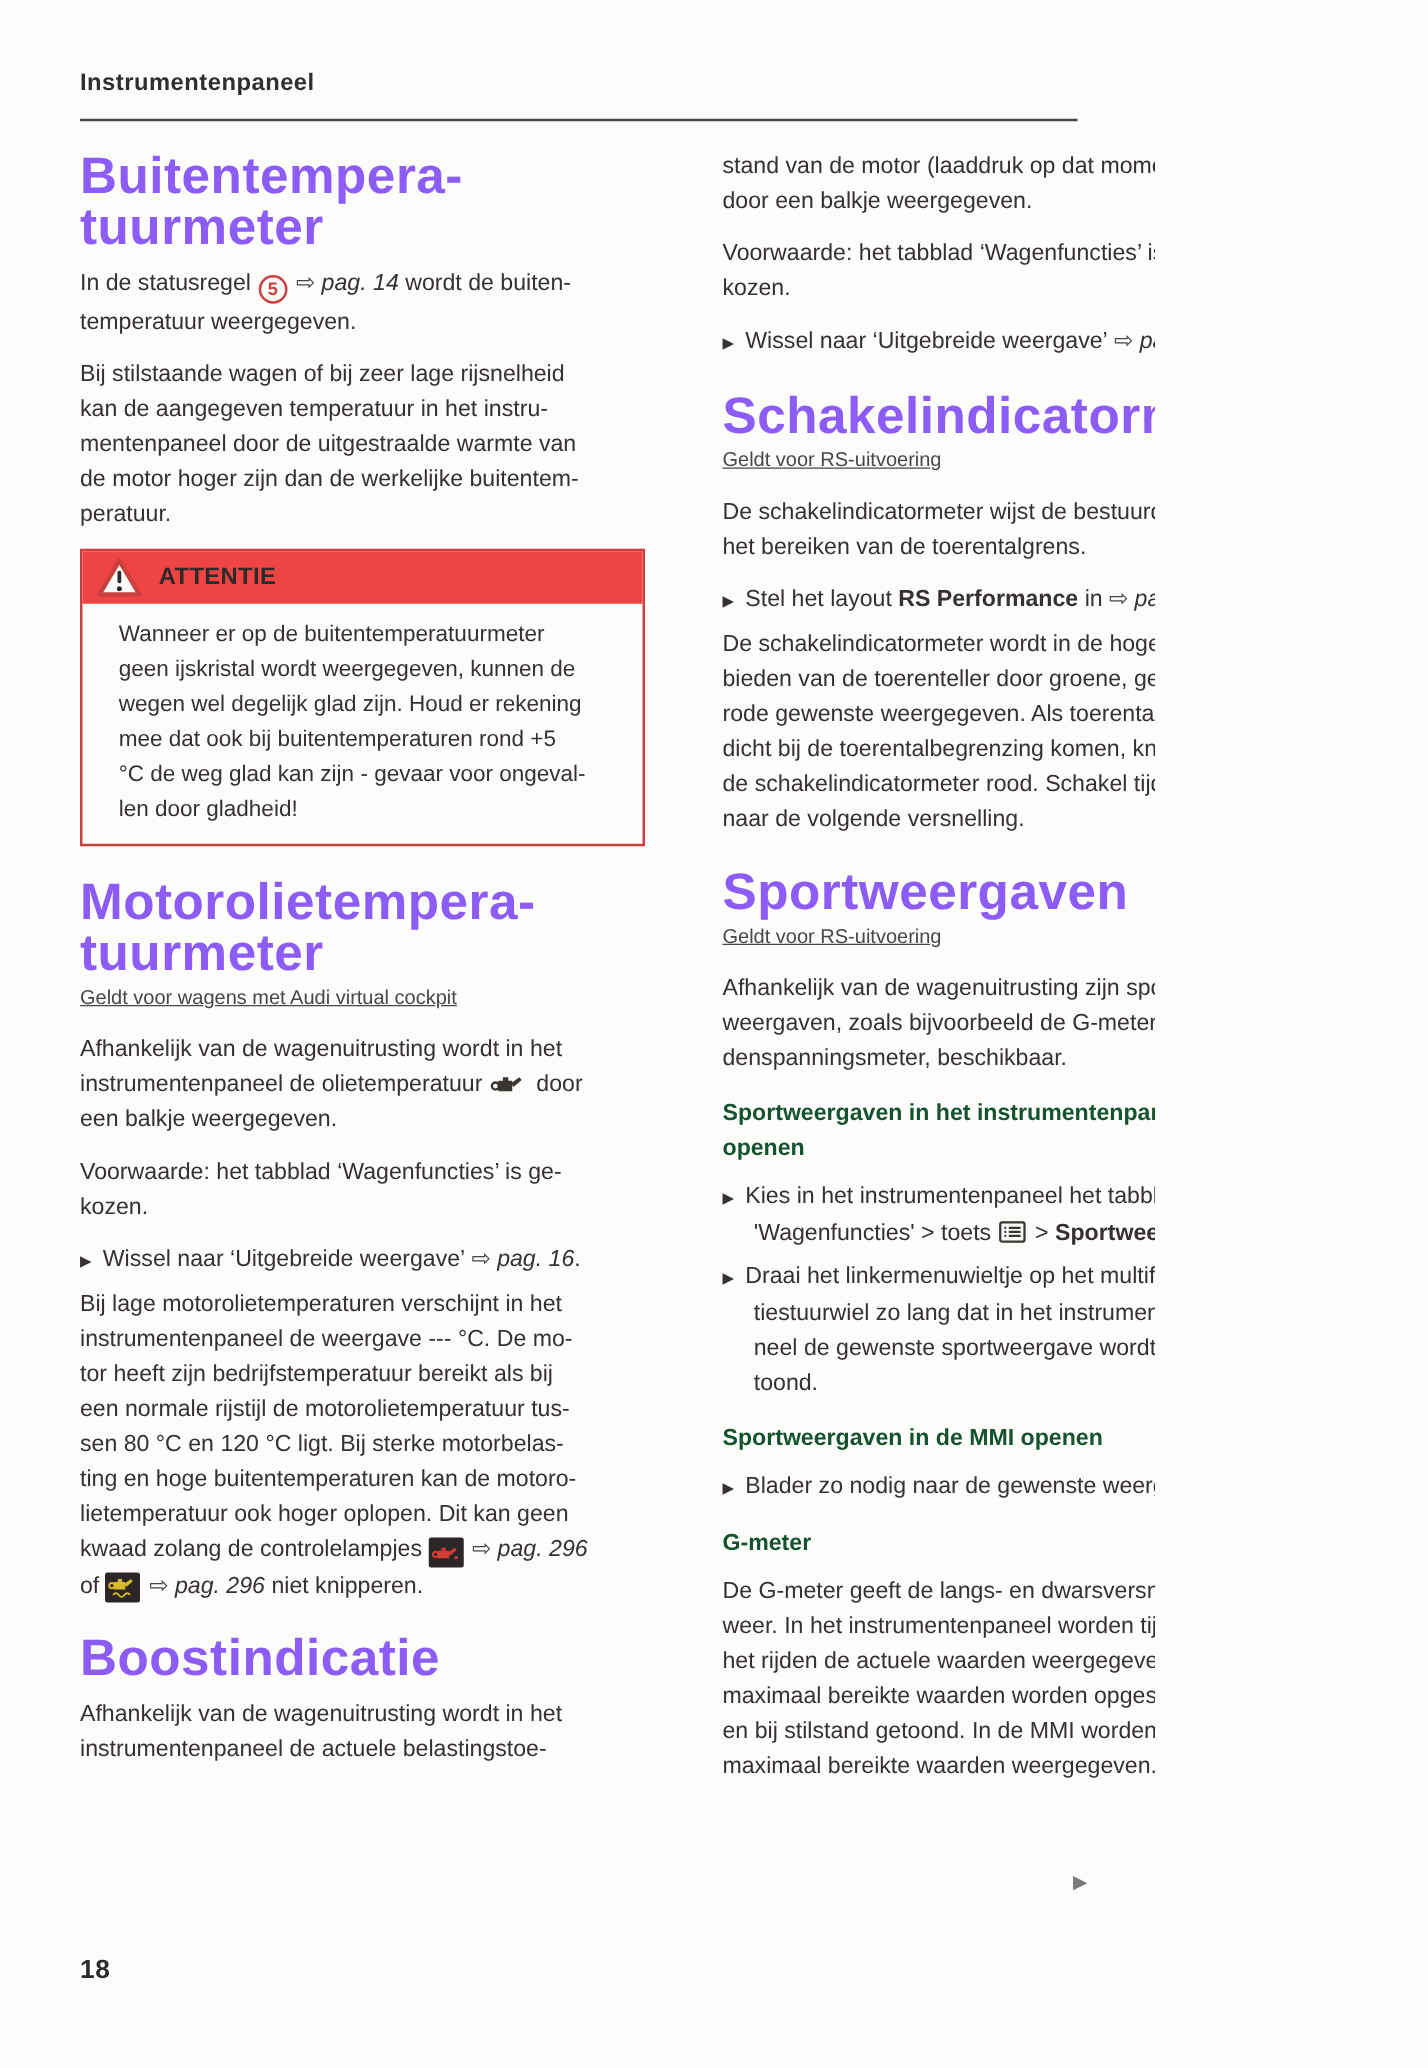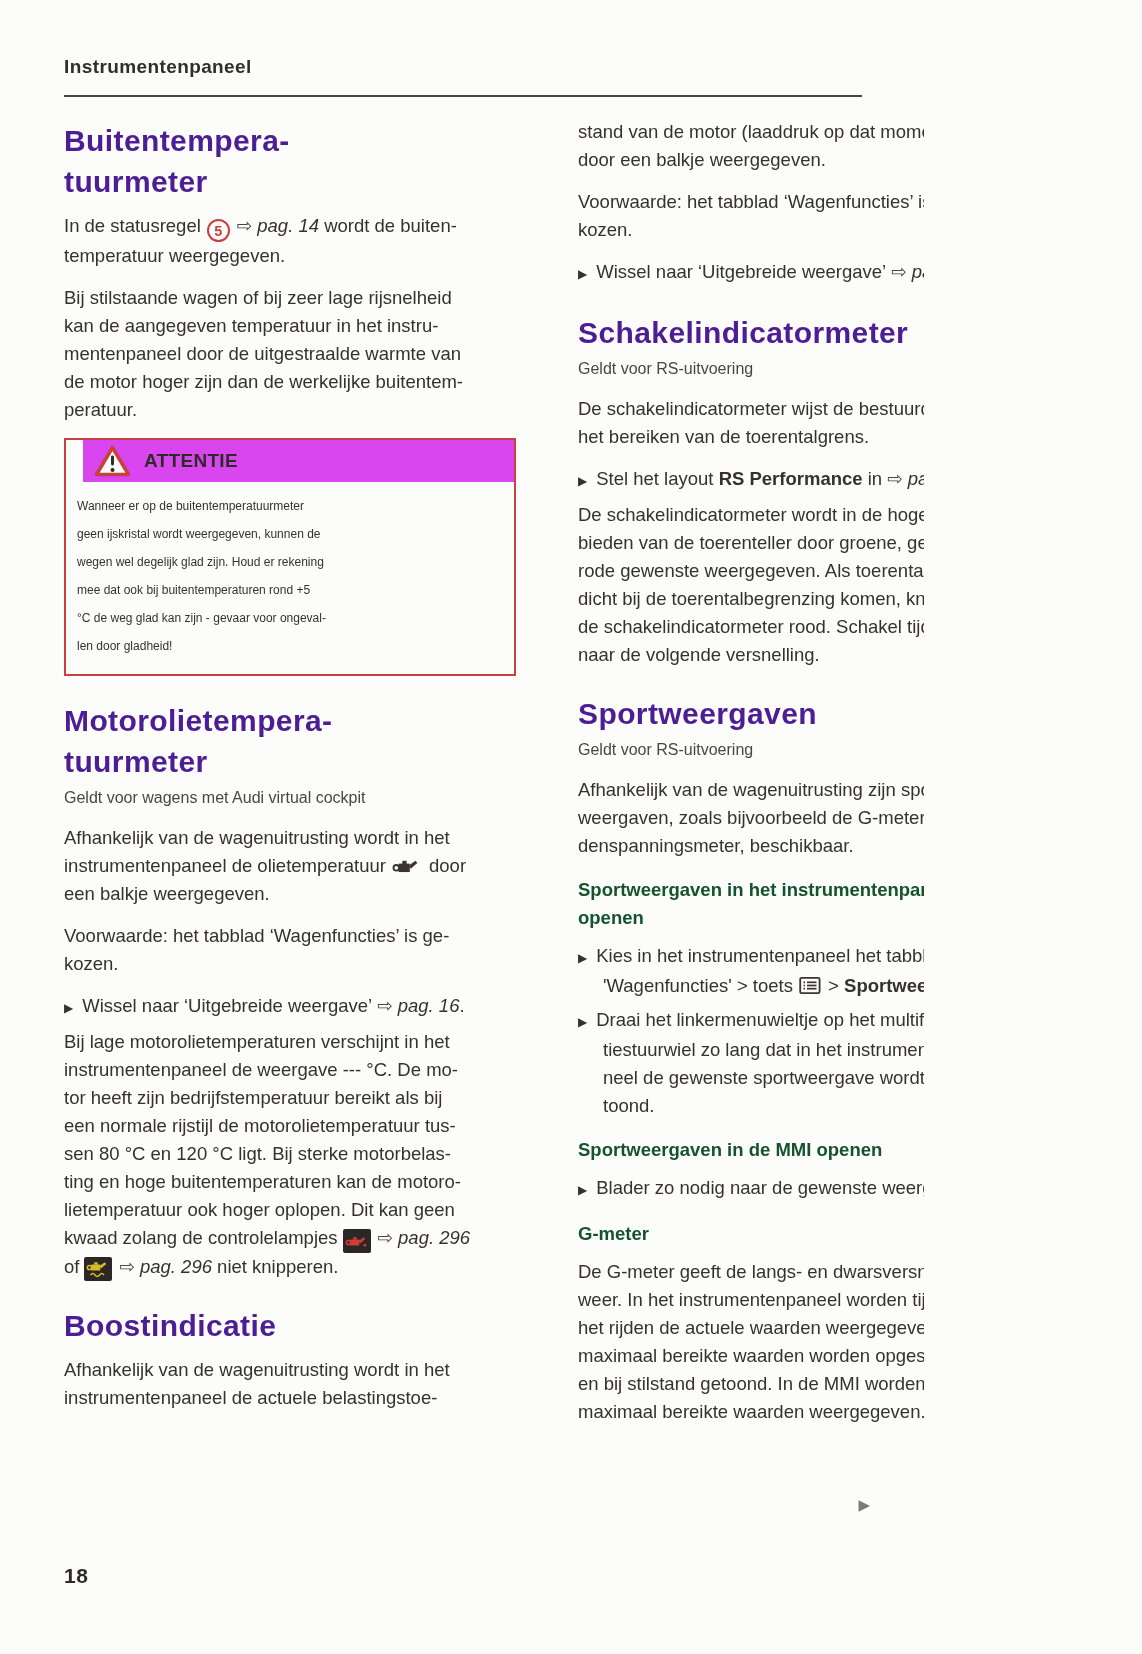--- a/index.html
+++ b/index.html
@@ -8,45 +8,45 @@
           font-family: "Liberation Sans", sans-serif; color: #363130; overflow: hidden; }
 
   .page-header { position: absolute; left: 64px; top: 56px; font-size: 19px; font-weight: 700;
                  letter-spacing: .4px; color: #322e2d; }
   .rule { position: absolute; left: 64px; right: 62px; top: 95px; height: 2px; background: #4a4544; }
 
   .content { position: absolute; left: 64px; top: 118px; display: flex; gap: 62px; }
   .col { width: 452px; flex: 0 0 452px; }
 
   p.body { font-size: 18.5px; line-height: 28px; margin: 0 0 14px; white-space: pre; }
-  h2.big { font-size: 30px; line-height: 41px; font-weight: 700; letter-spacing: .4px;
-           color: #4c1d95; margin: 24px 0 10px; white-space: pre; }
+  h2.big { font-size: 41px; line-height: 41px; font-weight: 700; letter-spacing: .4px;
+           color: #8b5cf6; margin: 24px 0 10px; white-space: pre; }
   h2.big.first { margin-top: 2px; }
-  .subtitle { font-size: 16px; line-height: 20px; color: #4a4645; margin: -4px 0 16px; white-space: pre; }
+  .subtitle { font-size: 16px; line-height: 20px; color: #4a4645; margin: -4px 0 16px; white-space: pre; text-decoration: underline; }
   h3.subhead { font-size: 18.5px; line-height: 28px; font-weight: 700; color: #14532d;
                margin: 16px 0 10px; white-space: pre; }
   p.li { padding-left: 25px; text-indent: -25px; margin: 0 0 6px; }
   .bullet { font-size: 12px; margin-right: 9px; color: #363130; }
   em.xref { font-style: italic; }
   .arr { font-style: normal; margin: 0 5px; color: #4a4645; }
   b { font-weight: 700; }
 
   .badge5 { display: inline-block; width: 23px; height: 23px; border: 2px solid #c9413e;
             border-radius: 50%; color: #c9413e; font-size: 14.5px; font-weight: 700;
             text-align: center; line-height: 20px; vertical-align: -4px; margin: 0 2px 0 6px; white-space: normal; }
 
   .tri-inline { vertical-align: -3px; margin: 0 1px; }
   .ico-inline { vertical-align: -3px; margin: 0 2px 0 6px; }
   .oilbox { display: inline-flex; align-items: center; justify-content: center; width: 28px; height: 24px;
             background: #2c2726; border-radius: 2px; vertical-align: -5px; margin: 0 2px 0 5px; }
 
   .attention { border: 2px solid #c9413e; margin: 0 0 24px; background: #fcfcfa; }
-  .attn-head { display: flex; align-items: center; gap: 13px; background: #d946ef; padding: 5px 11px; margin-left: 17px; }
+  .attn-head { display: flex; align-items: center; gap: 13px; background: #ef4444; padding: 5px 11px; }
   .attn-title { font-size: 19px; font-weight: 700; letter-spacing: .3px; color: #2e2a29; }
-  .attn-body { padding: 10px 11px 14px; font-size: 12px; line-height: 28px; white-space: pre; }
+  .attn-body { padding: 10px 29px 14px; font-size: 18px; line-height: 28px; white-space: pre; }
 
   .pagenum { position: absolute; left: 64px; top: 1564px; font-size: 21px; font-weight: 700;
              letter-spacing: .5px; color: #2e2a29; }
   .cont { position: absolute; right: 54px; top: 1496px; color: #7c7a78; font-size: 15px; }
 </style>
 </head>
 <body>
 
 <div class="page">
 

